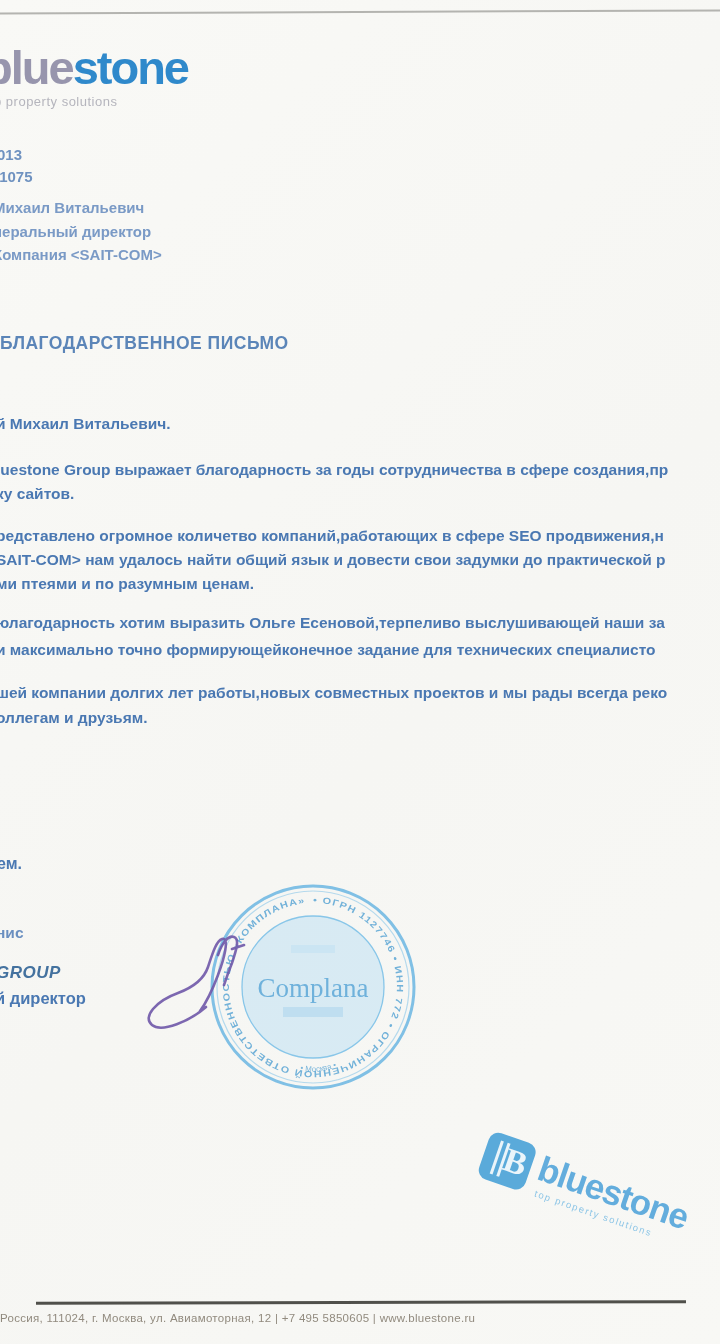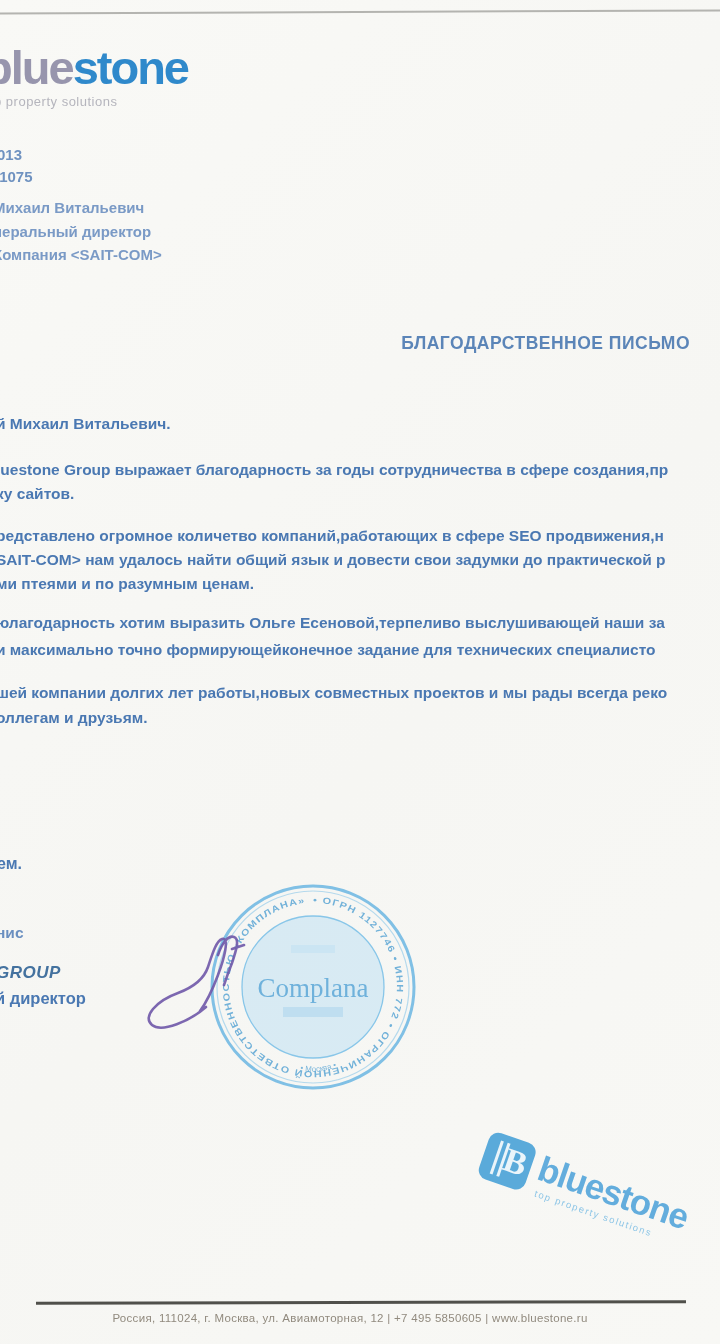--- a/index.html
+++ b/index.html
@@ -20,21 +20,21 @@
   .logo-tagline { position:absolute; left:-6px; top:94px; font-size:13px;
     color:#b5b5bd; letter-spacing:0.5px; white-space:nowrap; }
 
   .ref1 { position:absolute; left:-3px; top:146px; font-size:15px; font-weight:bold; color:#6f92c0; }
   .ref2 { position:absolute; left:-5px; top:168px; font-size:15px; font-weight:bold; color:#6f92c0; }
 
   .addr { position:absolute; left:-7px; font-size:15px; font-weight:bold;
     color:#7a9ac6; white-space:nowrap; }
   .addr.a1 { top:199px; } .addr.a2 { top:223px; } .addr.a3 { top:246px; }
 
-  .title { position:absolute; left:0; top:333px; width:690px; text-align:right;
+  .title { position:absolute; left:0; top:333px; width:690px; text-align:left;
     font-size:17.5px; font-weight:bold; letter-spacing:0.5px; color:#5b85b8; }
 
   .bline { position:absolute; left:-4px; font-size:15.5px; font-weight:bold;
     color:#4a78b2; white-space:nowrap; }
   .l0 { top:415px; } .l1 { top:461px; } .l2 { top:485px; }
   .l3 { top:527px; } .l4 { top:551px; } .l5 { top:575px; }
   .l6 { top:614px; } .l7 { top:641px; }
   .l8 { top:684px; } .l9 { top:709px; }
 
   .sig-closing { position:absolute; left:-3px; top:855px; font-size:16px; font-weight:bold; color:#4a78b2; }
@@ -55,21 +55,21 @@
   .lb-icon .bar1, .lb-icon .bar2 { position:absolute; top:7px; bottom:7px; width:3px; background:#e8f4fb; }
   .lb-icon .bar1 { left:12px; } .lb-icon .bar2 { left:19px; }
   .lb-icon .glyph { position:absolute; right:5px; top:4px; color:#eaf5fc;
     font-size:34px; font-weight:bold; font-family:"Liberation Serif", serif; }
   .lb-text { margin-left:8px; margin-top:2px; }
   .lb-word { font-size:35px; font-weight:bold; color:#4aa1d9; letter-spacing:-1px; line-height:1; }
   .lb-tagline { font-size:9.5px; color:#79bce4; letter-spacing:1.5px; margin-top:3px; margin-left:4px; }
 
   .footer-rule { position:absolute; left:36px; top:1301px; width:650px; height:3px;
     background:#50504b; transform:rotate(-0.15deg); }
-  .footer-text { position:absolute; left:0; top:1312px; width:700px; text-align:center;
+  .footer-text { position:absolute; left:0; top:1312px; width:700px; 
     font-size:11.5px; color:#918a7e; letter-spacing:0.3px; }
 </style>
 </head>
 <body>
 
 <div class="page">
 
   <div class="top-edge"></div>
 
   <div class="logo-top"><span class="w-blue">blue</span><span class="w-stone">stone</span></div>

